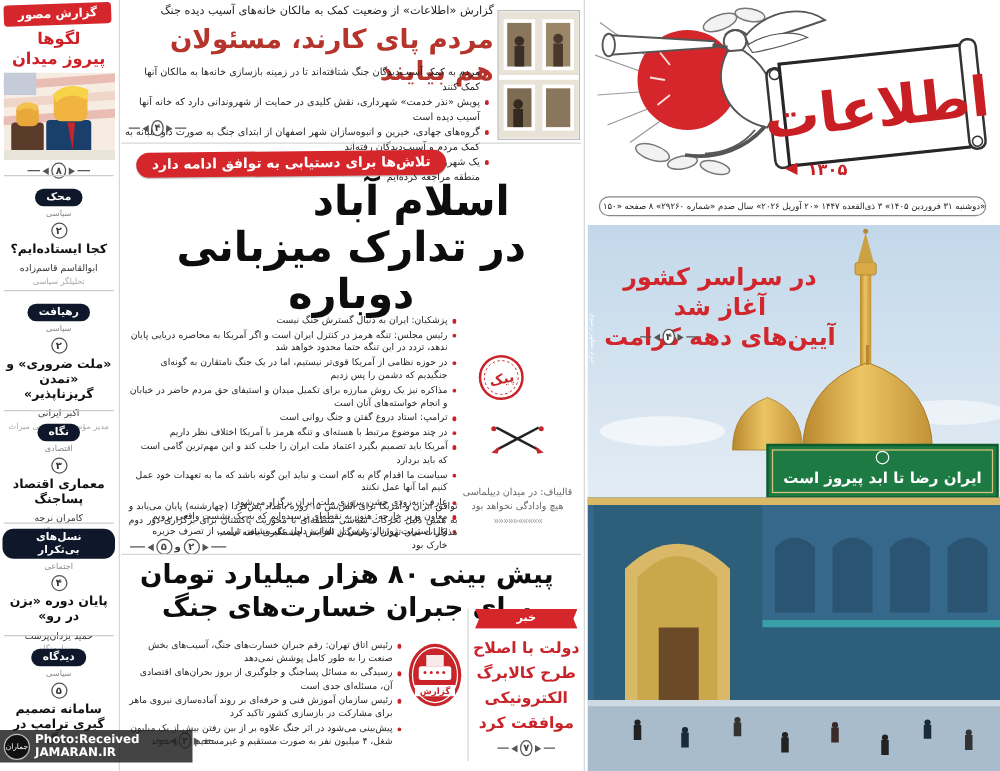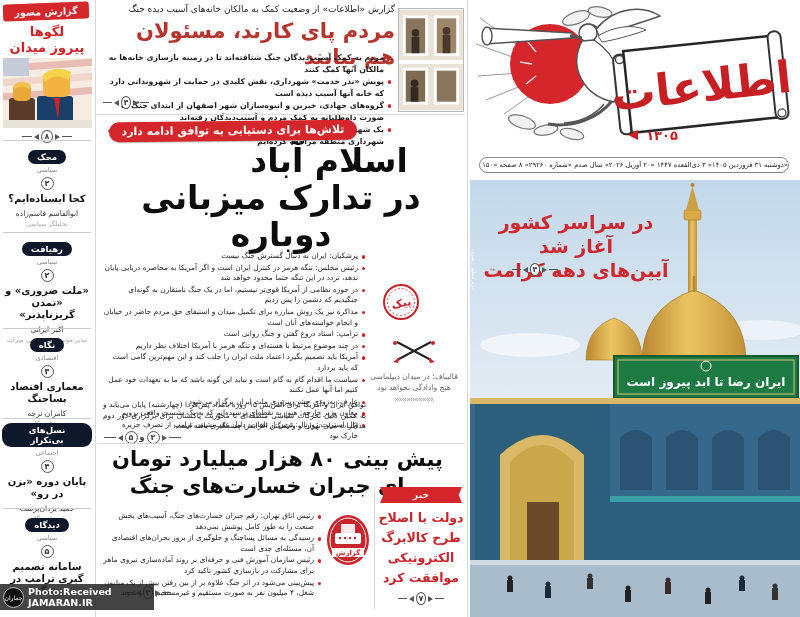--- a/index.html
+++ b/index.html
@@ -41,33 +41,33 @@
   .center-col { position:absolute; left:95px; top:0; width:372px; height:617px; }
   .ts-kicker { position:absolute; left:5px; top:4px; width:295px; text-align:right; font-size:9px; color:#222; }
   .ts-headline { position:absolute; left:5px; top:18px; width:295px; text-align:right; font-size:21px;
                  font-weight:900; color:#b5342c; line-height:26px; }
   .window-photo { position:absolute; left:303px; top:8px; border:1px solid #bbb; }
   .bullets { list-style:none; }
   .bullets li { position:relative; padding-right:8px; text-align:right; color:#1c1c1c; }
   .bullets li::before { content:""; position:absolute; right:1px; top:4px; width:3.5px; height:3.5px;
                         background:#c8242a; border-radius:50%; }
   .ts-bullets { position:absolute; left:5px; top:52px; width:292px; }
-  .ts-bullets li { font-size:7.8px; line-height:11.5px; margin-bottom:1px;font-weight:bold; }
+  .ts-bullets li { font-size:7.8px; line-height:11.5px; margin-bottom:1px; }
   .ts-pm { left:8px; top:96px; width:46px; }
   .lead-ribbon { position:absolute; left:14px; top:121px; width:248px; height:20px; background:#d5262b;
                  border-radius:11px; color:#fff; font-size:11px; font-weight:bold; text-align:center;
                  line-height:20px; transform:rotate(-.6deg); box-shadow:0 1px 1px rgba(0,0,0,.25); }
   .lead-h { position:absolute; left:5px; top:142px; width:362px; text-align:center; color:#0d0d0d;
             font-weight:900; font-size:33px; line-height:37px; }
   .lead-h .l1 { transform:translateX(48px); }
   .lead-bullets { position:absolute; left:8px; top:251px; width:263px; }
   .lead-bullets li { font-size:7.4px; line-height:10.6px; margin-bottom:1px; }
   .seal { position:absolute; left:287px; top:283px; }
   .side-note { position:absolute; left:274px; top:338px; width:90px; text-align:center; }
-  .side-note .cap { font-size:7.6px; color:#666; line-height:10.5px; margin-top:4px; }
+  .side-note .cap { font-size:7.6px; color:#666; line-height:10.5px; margin-top:21px; }
   .side-note .orn { color:#999; font-size:8px; letter-spacing:-1px; margin-top:2px; }
   .lead-par { position:absolute; left:8px; top:400px; width:263px; font-size:7.4px; line-height:10.6px;
               color:#222; text-align:justify; }
   .lead-pm { left:8px; top:431px; width:78px; }
   .pm-sep { font-size:8px; color:#333; font-weight:bold; }
   .eco-h { position:absolute; left:10px; top:446px; width:345px; text-align:center; color:#0d0d0d;
            font-weight:900; font-size:21px; line-height:27px; }
   .eco-bullets { position:absolute; left:8px; top:511px; width:219px; }
   .eco-bullets li { font-size:7.4px; line-height:10.6px; margin-bottom:1px; }
   .eco-stamp { position:absolute; left:230px; top:513px; }

